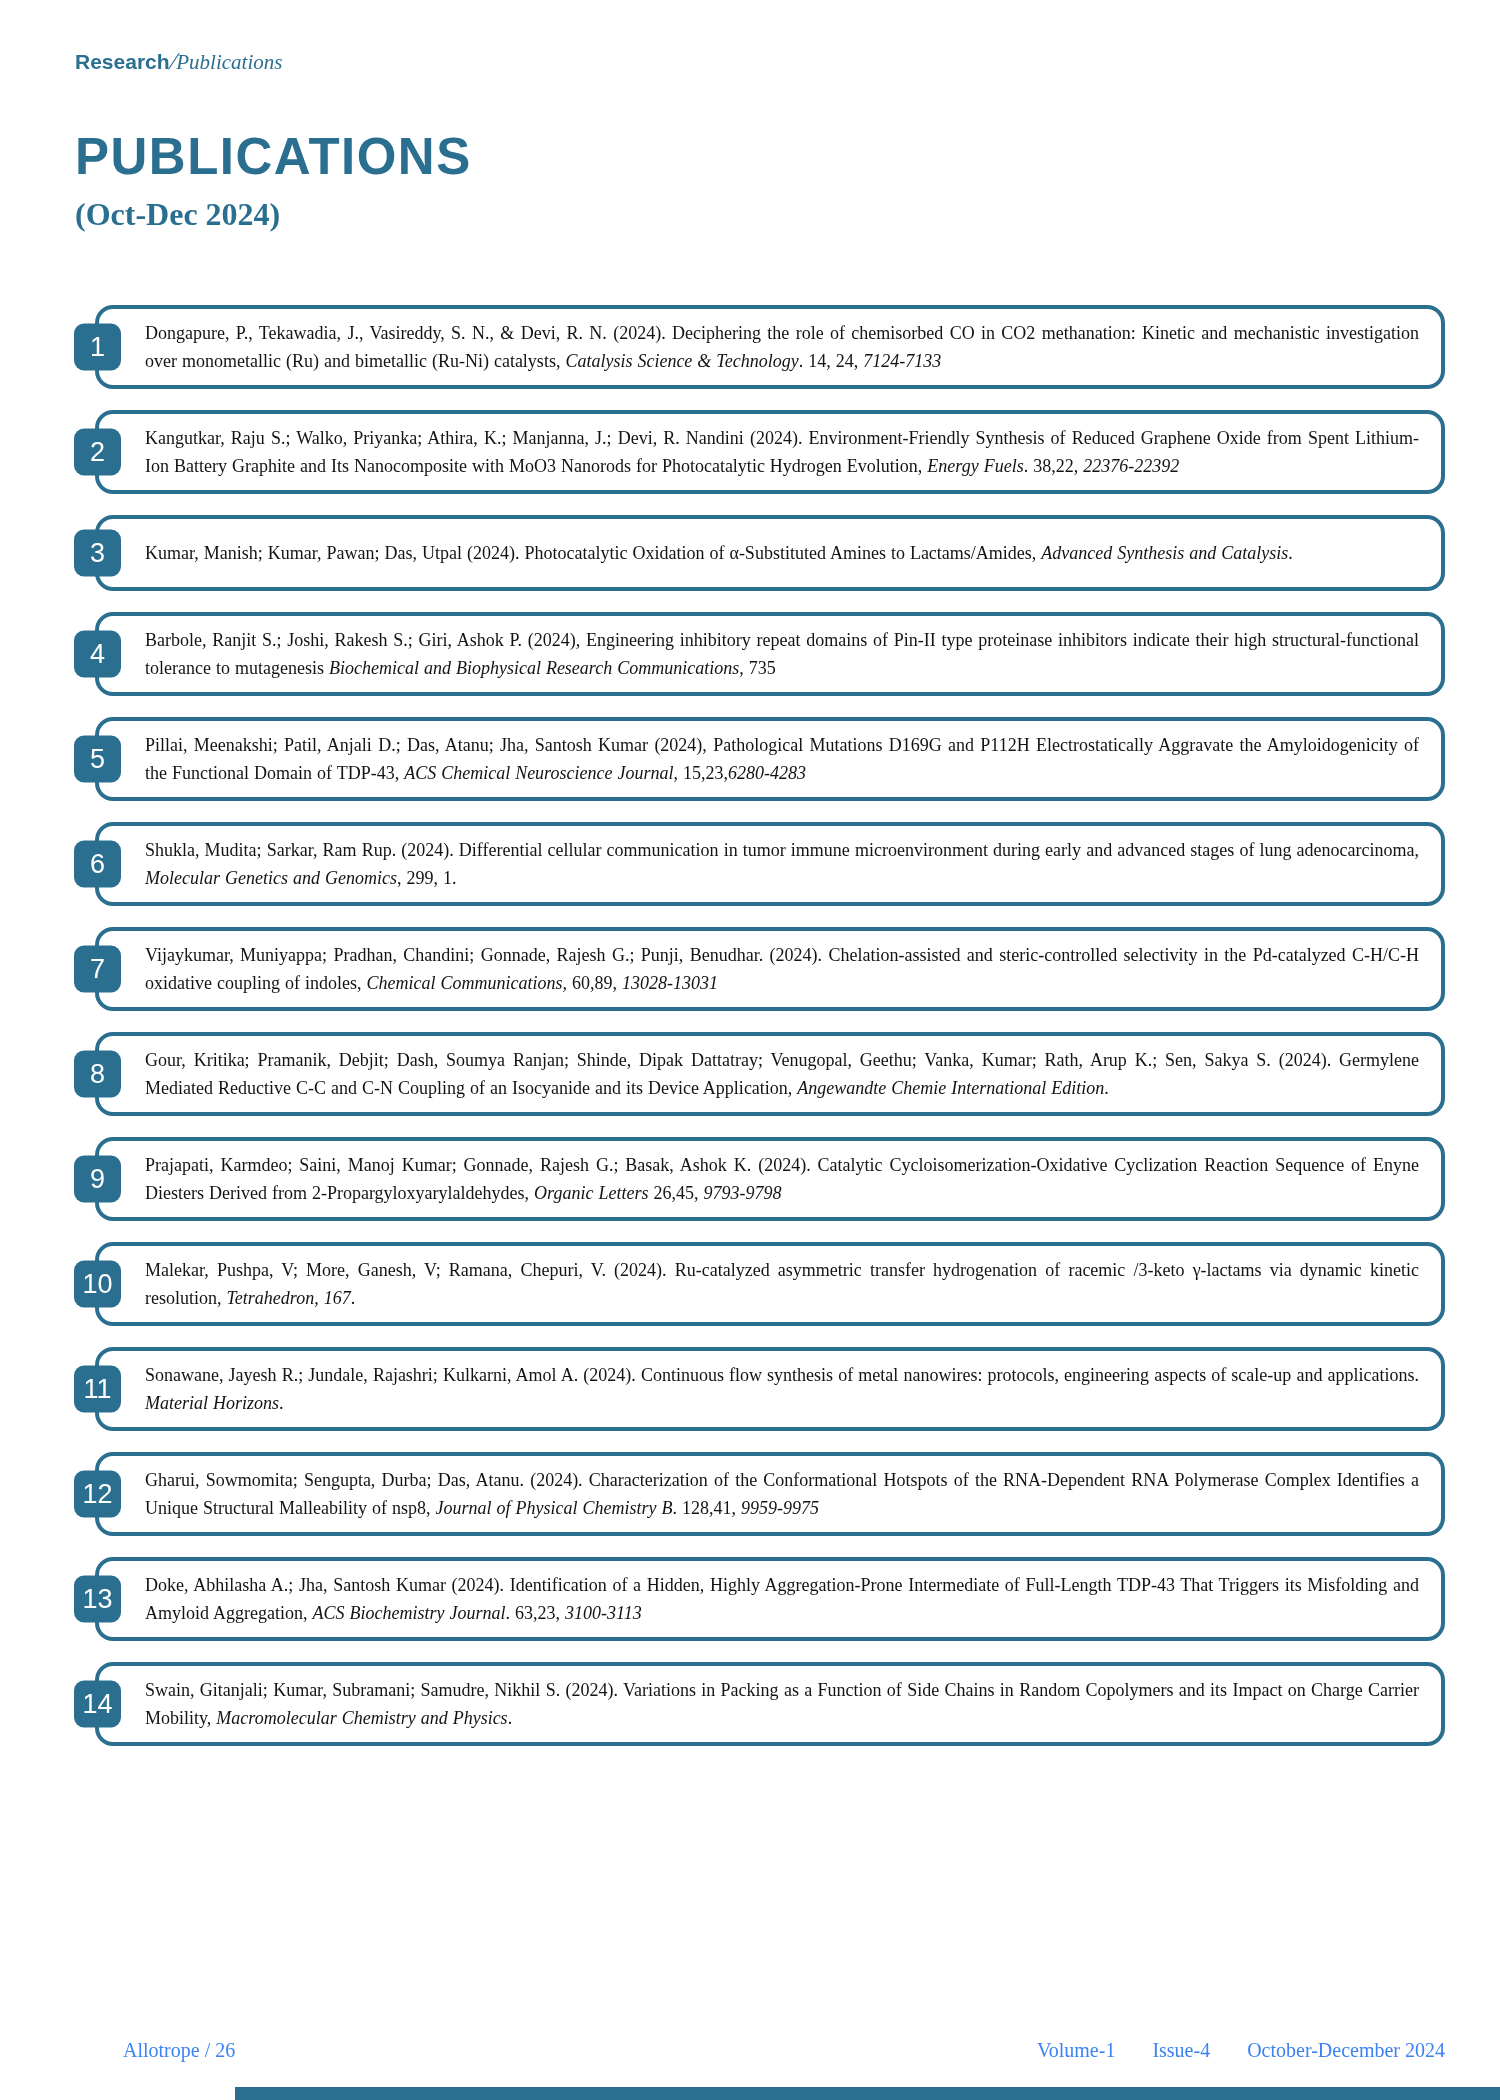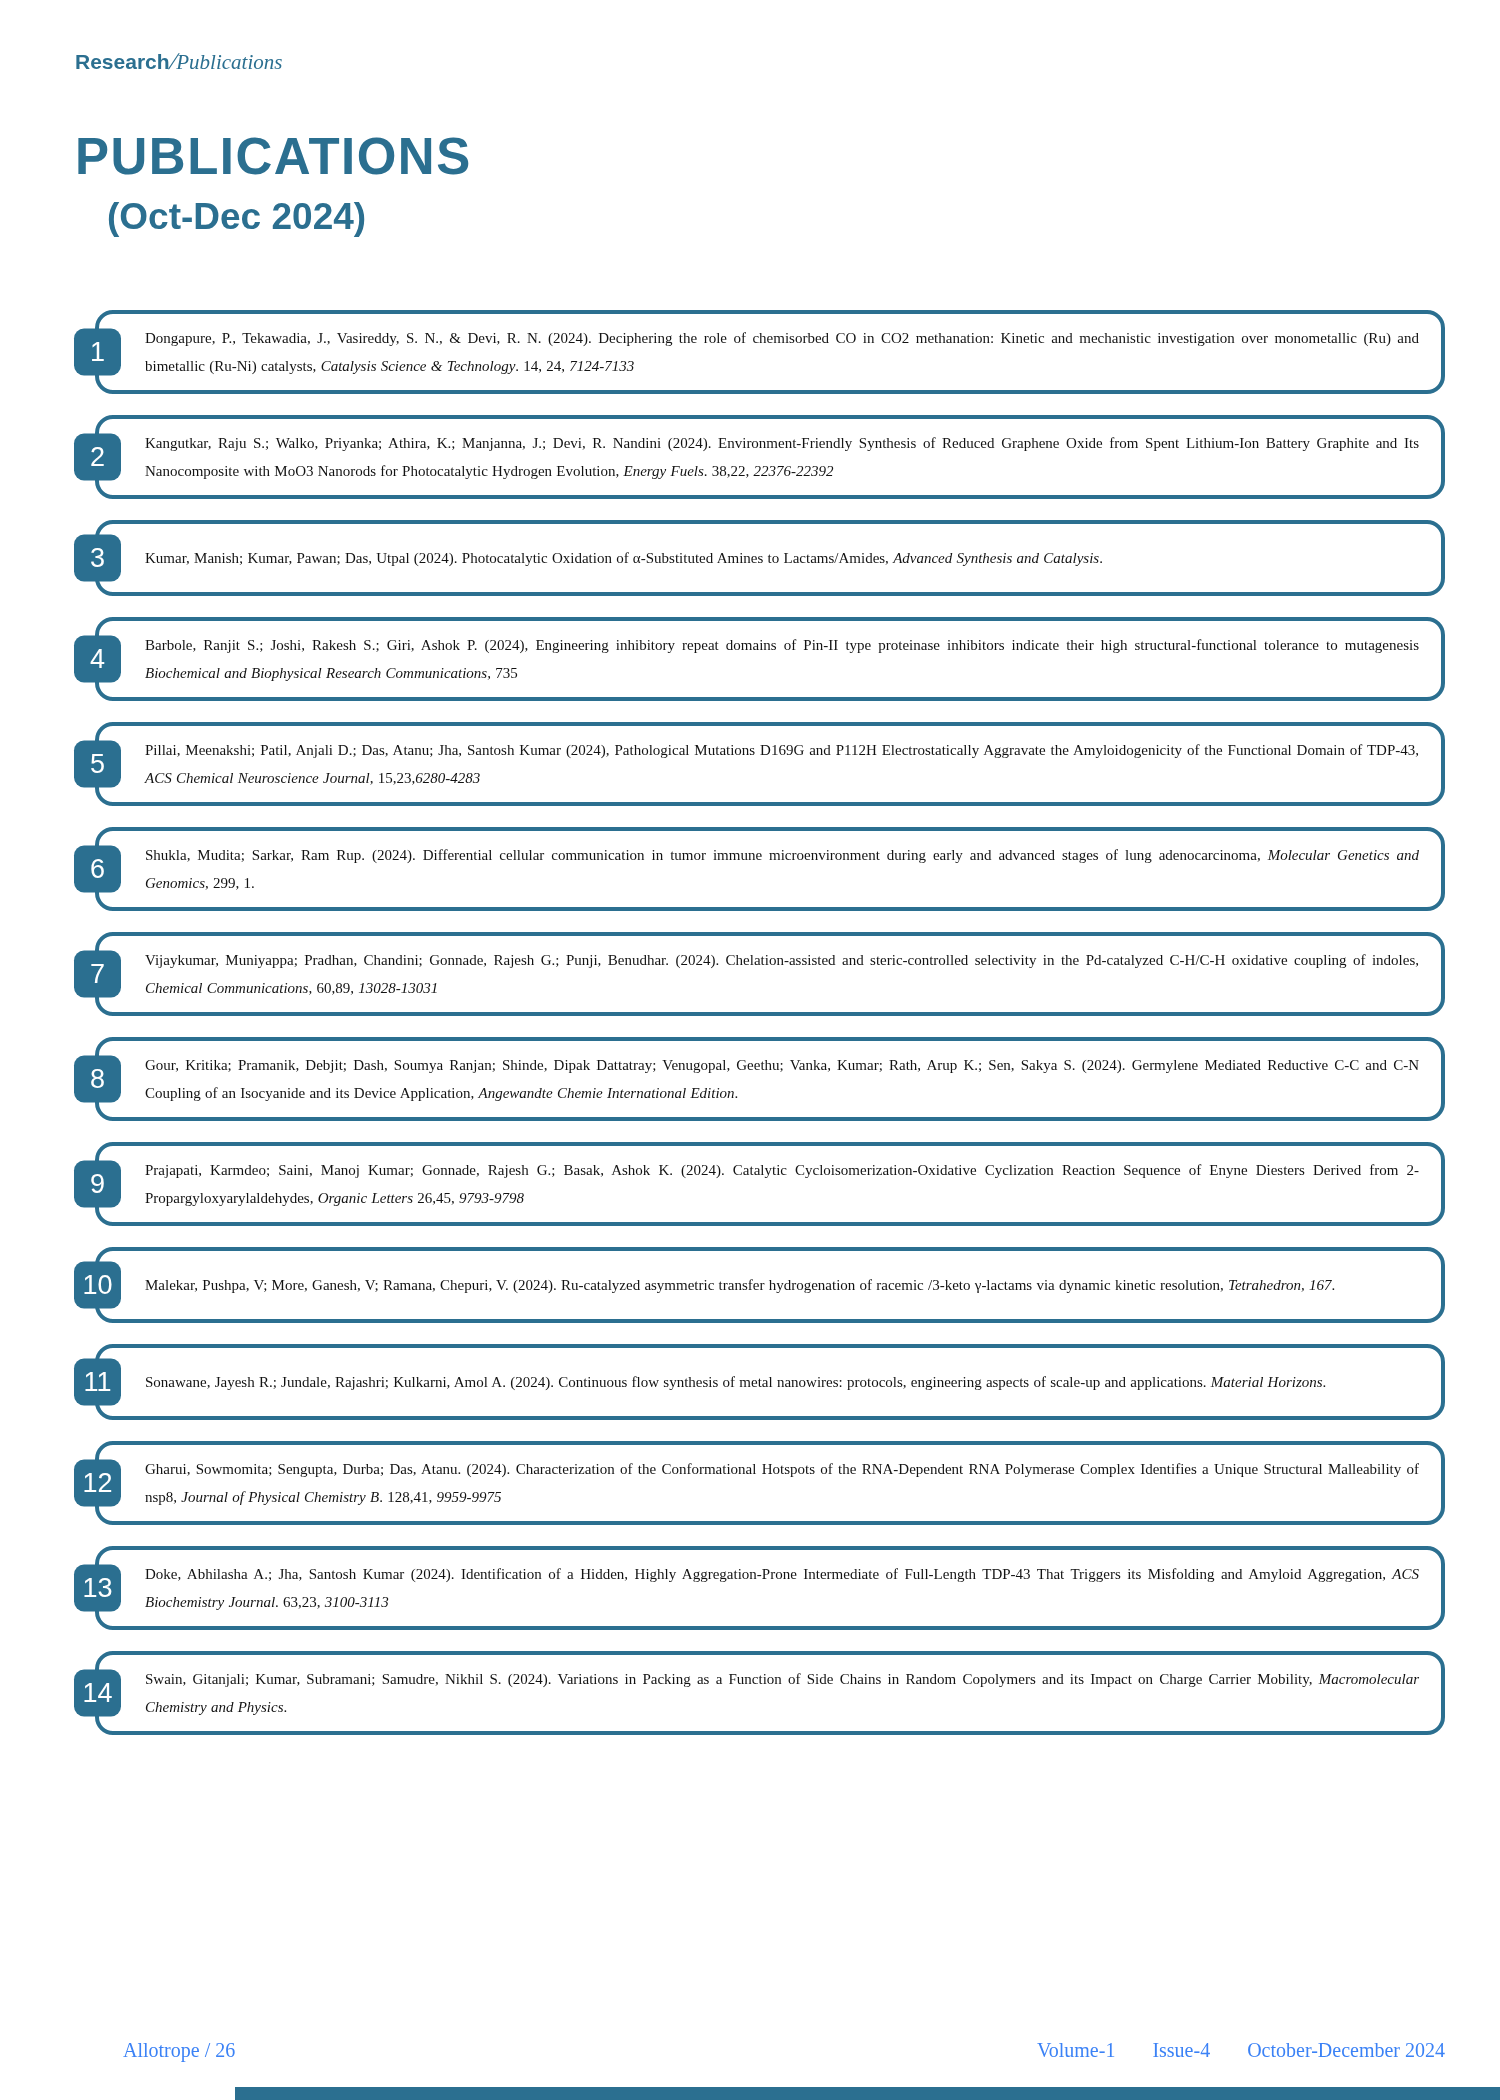--- a/index.html
+++ b/index.html
@@ -18,38 +18,38 @@
   .crumb-page { font-style:italic; font-size:21px; }
 
   
   .page-title {
     margin-top:52px; color:var(--accent);
     font-family:"Liberation Sans", sans-serif; font-weight:bold;
     font-size:51px; letter-spacing:1.5px;
   }
   .page-subtitle {
     margin-top:10px; color:var(--accent);
-    font-family:Liberation Sans, sans-serif; font-weight:bold; font-size:37px;margin-left:32px;
+    font-family:Liberation Serif, serif; font-weight:bold; font-size:32px;
   }
 
   
   .entries { margin-top:72px; margin-left:20px; width:1350px; display:flex; flex-direction:column; gap:21px; }
   .entry-box {
     position:relative; border:4px solid var(--accent); border-radius:18px;
     padding:10px 22px 10px 46px; background:#fff; min-height:76px;
     display:flex; align-items:center;
   }
   .entry-badge {
     position:absolute; left:-25px; top:50%; transform:translateY(-50%);
     width:47px; height:47px; border-radius:10px; background:var(--accent);
     color:#fff; font-family:"Liberation Sans", sans-serif; font-size:27px;
     display:flex; align-items:center; justify-content:center;
   }
   .citation {
-    font-size:15px; line-height:28px; text-align:justify; width:100%;
+    font-size:18px; line-height:28px; text-align:justify; width:100%;
     word-spacing:0.5px;
     font-family:Liberation Serif, serif;
   }
   .citation i { font-style:italic; }
 
   
   .footer {
     position:absolute; left:75px; right:55px; bottom:38px;
     display:flex; justify-content:space-between; align-items:baseline;
     font-size:20px; color:#3b82f6;margin-left:48px;

